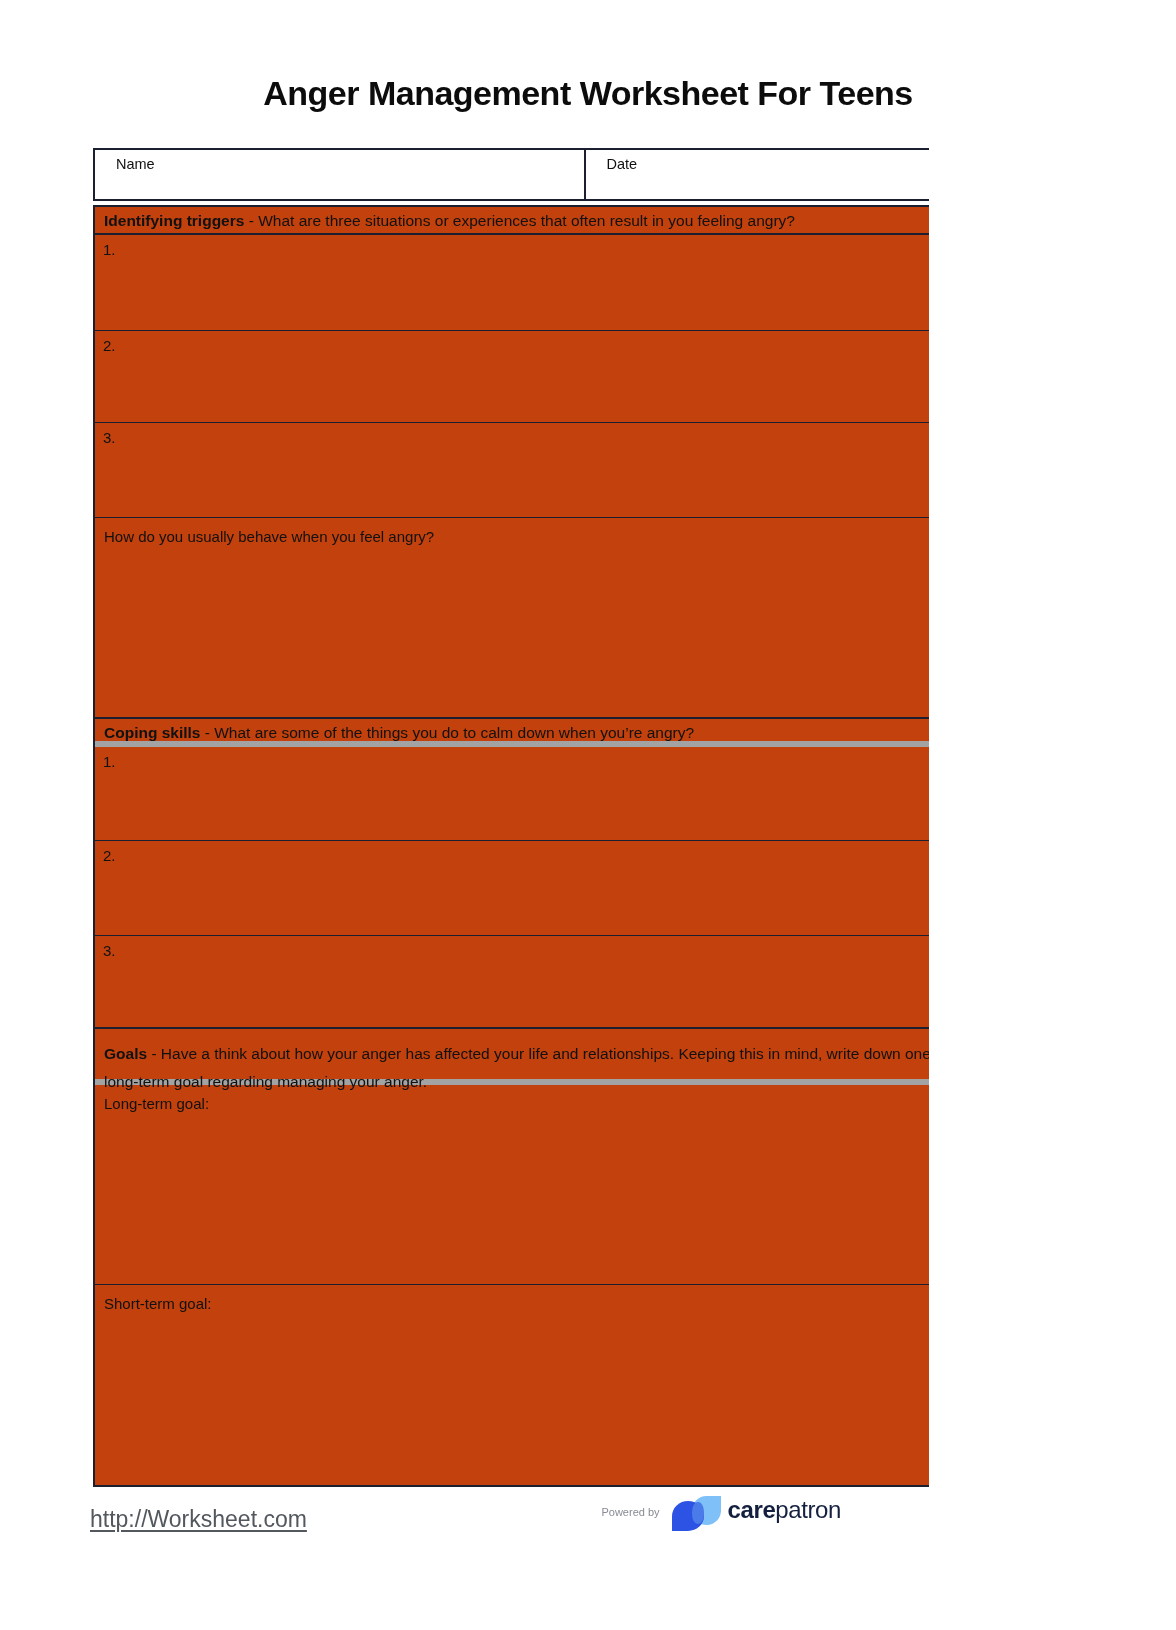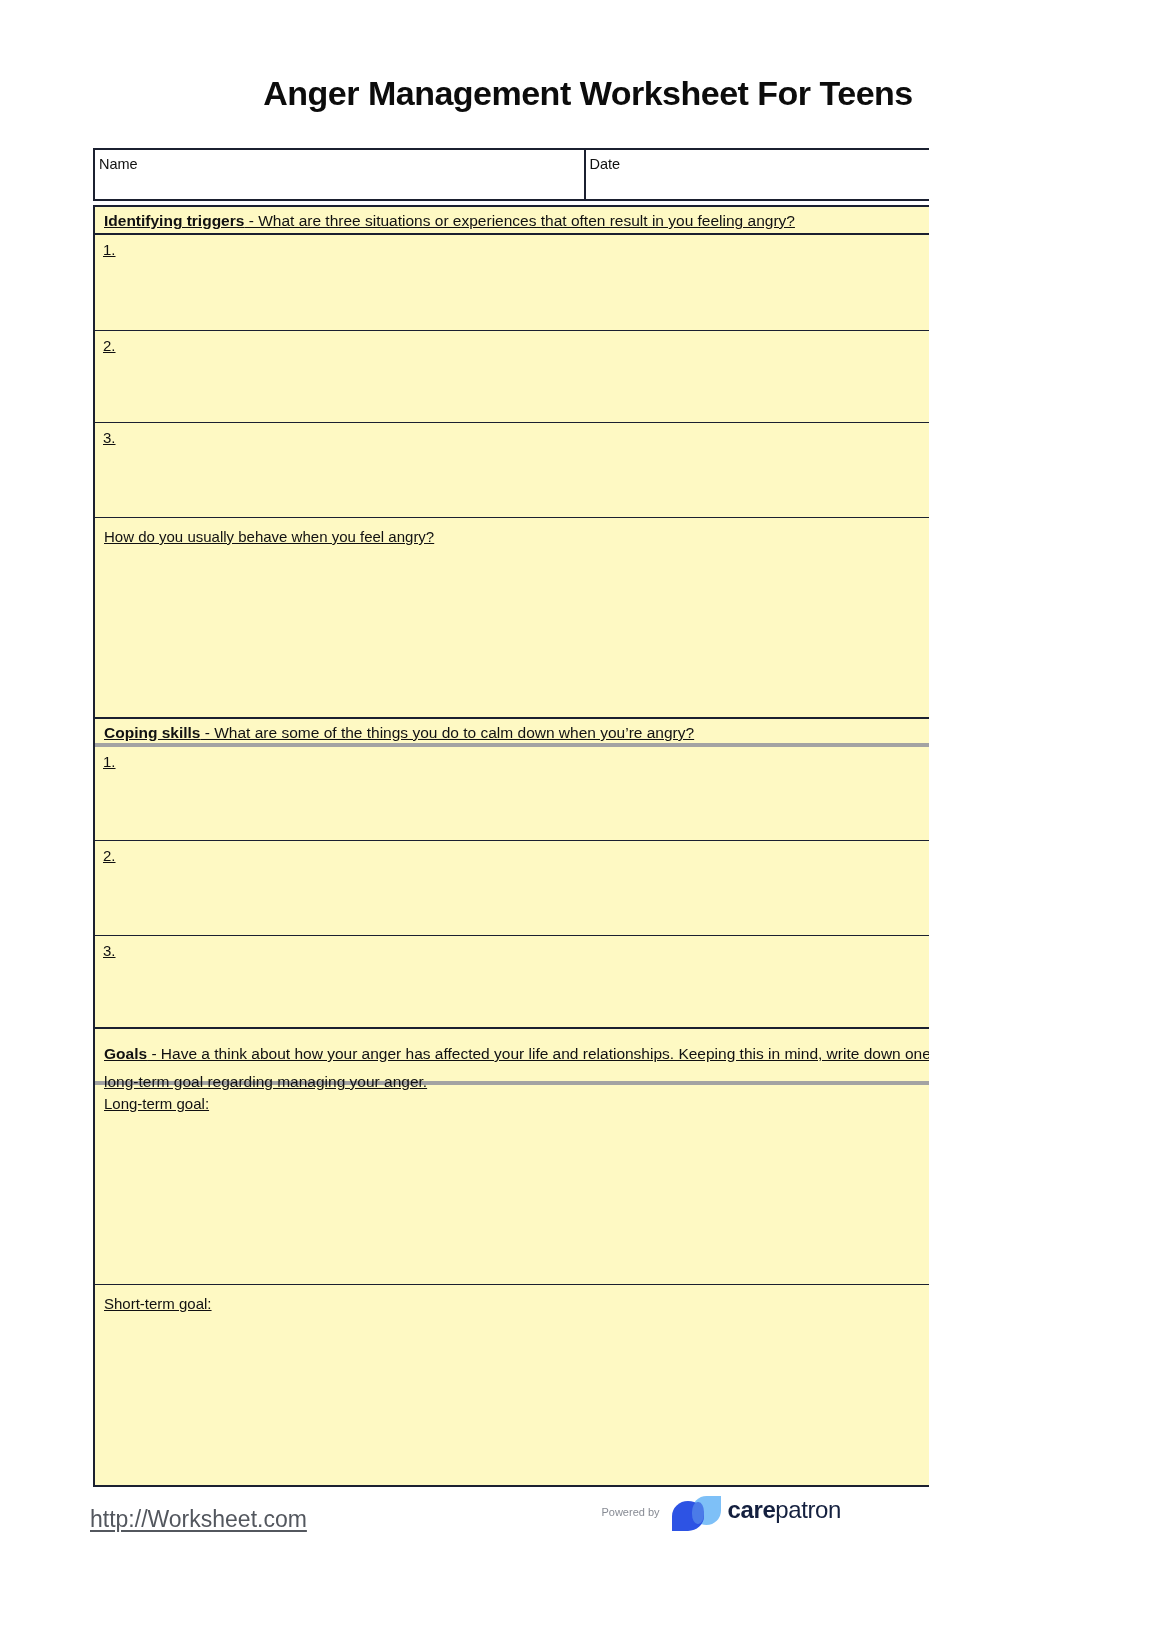--- a/index.html
+++ b/index.html
@@ -30,39 +30,38 @@
   
   .namedate {
     position: absolute;
     left: 93px;
     top: 148px;
     width: 985px;
     height: 53px;
     border: 2px solid #1b2030;
     display: flex;
   }
-  .nd-cell { padding: 6px 4px; font-size: 14.5px; }
+  .nd-cell { padding: 6px 21px; font-size: 14.5px; }
   .nd-cell.name { width: 50%; border-right: 2px solid #1b2030; }
   .nd-cell.date { width: 50%; }
 
   
   .form {
     position: absolute;
     left: 93px;
     top: 205px;
     width: 985px;
     border: 2px solid #1b2030;
-    background: #fef9c3;
-    text-decoration: underline;
+    background: #c2410c;
   }
   .row { border-top: 1px solid #1b2030; position: relative; }
   .row:first-child { border-top: none; }
   .row.head {
     border-top: 2px solid #1b2030;
-    border-bottom: 4px solid #a3a3a3;
+    border-bottom: 6px solid #a3a3a3;
     font-size: 15.5px;
     padding: 4px 9px;
     line-height: 20px;
   }
   .row.head + .row { border-top: none; }
   .form > .row.head:first-child { border-top: none; border-bottom: 2px solid #1b2030; }
   .row.head b { font-weight: bold; }
   .row.head.tall { line-height: 28px; padding-top: 11px; }
 
   .answer { padding: 6px 8px; font-size: 15px; }

